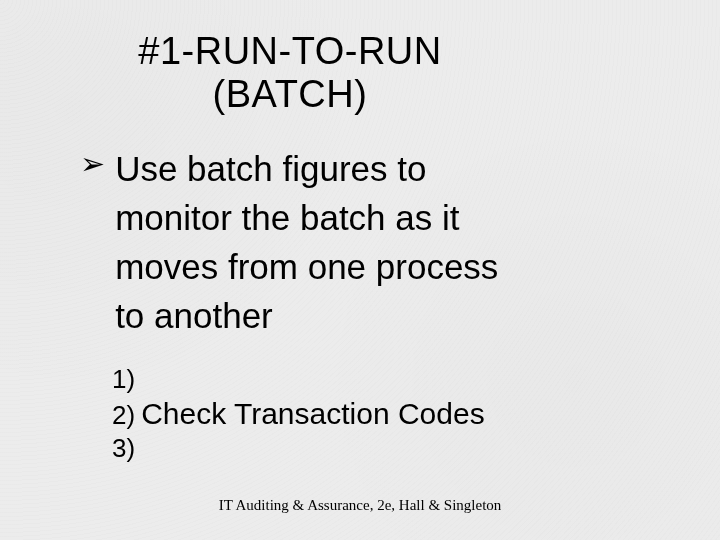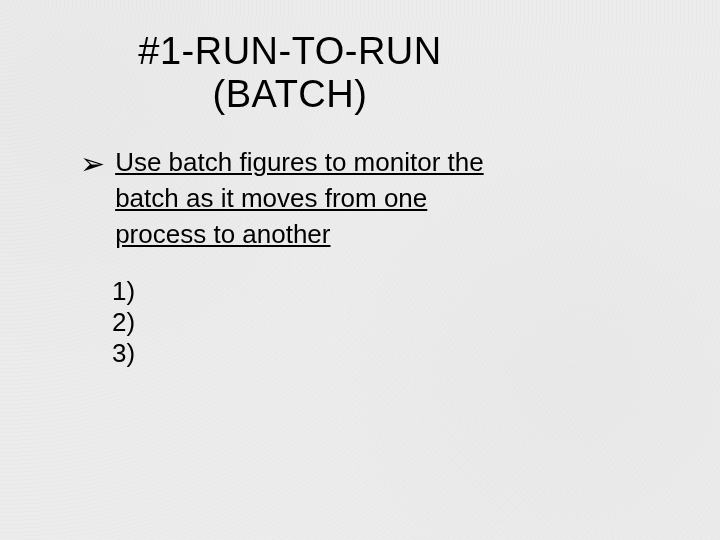--- a/index.html
+++ b/index.html
@@ -39,23 +39,22 @@
     margin-left: 20px;
     margin-bottom: 24px;
   }
   .main-bullet .arrow {
     font-size: 30px;
     line-height: 40px;
     margin-right: 10px;
     flex: 0 0 auto;
   }
   .main-bullet .text {
-    font-size: 26px;
-    line-height: 36px;
-    text-decoration: underline;
+    font-size: 35px;
+    line-height: 49px;
   }
   .numbered {
     margin-left: 52px;
   }
   .num-item {
     display: flex;
     align-items: baseline;
     margin: 0;
   }
   .num-item .num {
@@ -87,19 +86,21 @@
     <span class="arrow">➢</span>
     <span class="text">Use batch figures to monitor the batch as it moves from one process to another</span>
   </div>
 
   <div class="numbered">
     <div class="num-item">
       <span class="num">1)</span>
     </div>
     <div class="num-item">
       <span class="num">2)</span>
+      <span class="txt">Check Transaction Codes</span>
     </div>
     <div class="num-item">
       <span class="num">3)</span>
     </div>
   </div>
 
+  <div class="footer">IT Auditing &amp; Assurance, 2e, Hall &amp; Singleton</div>
 </div>
 
 </body></html>

